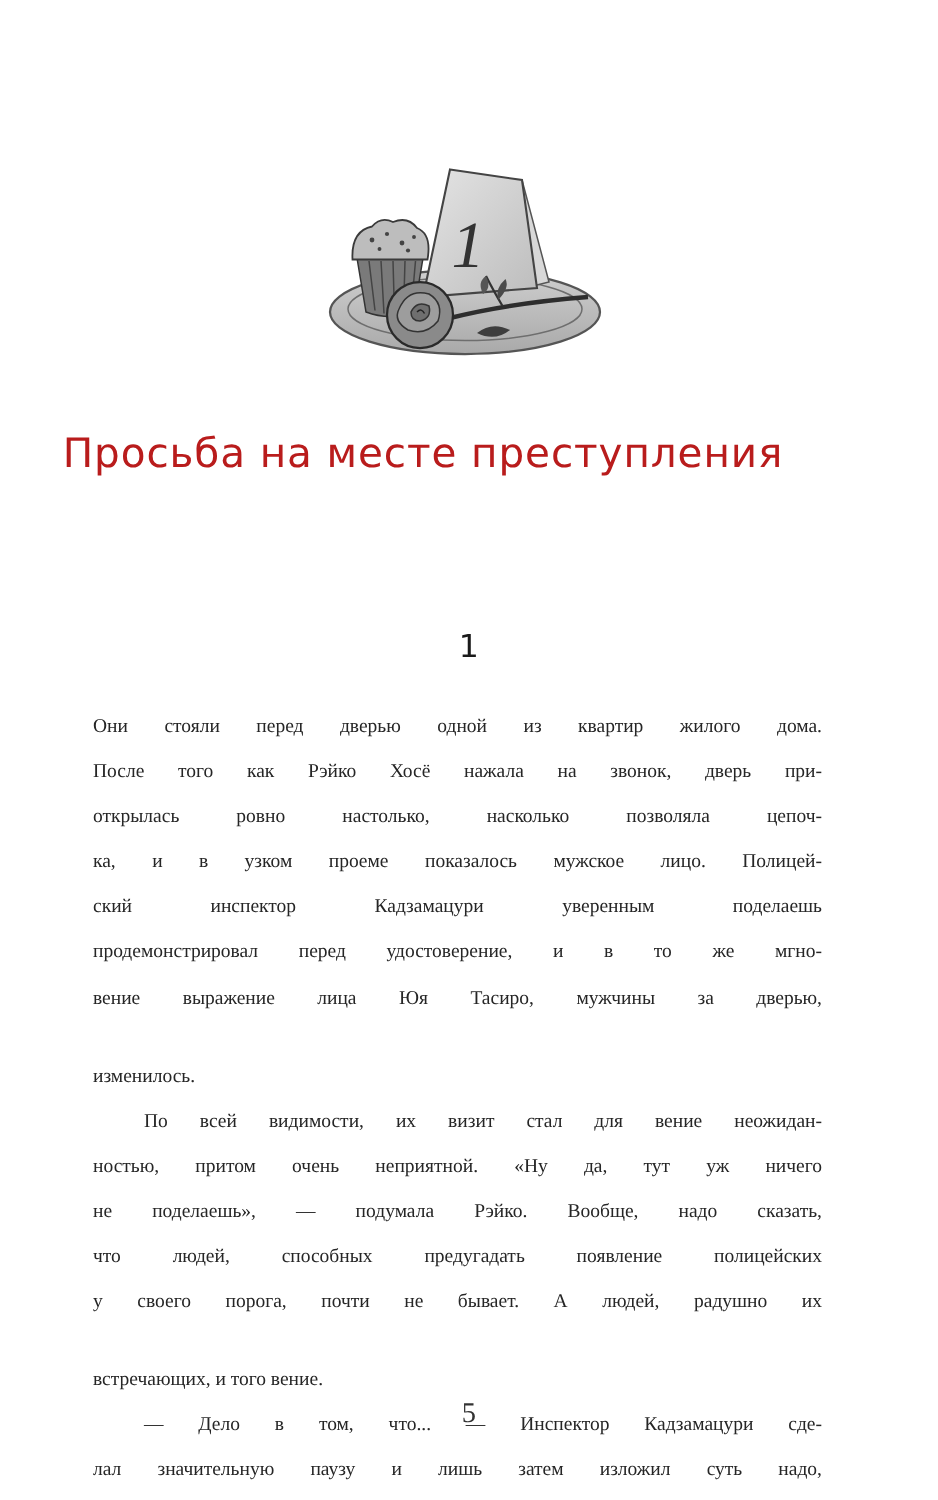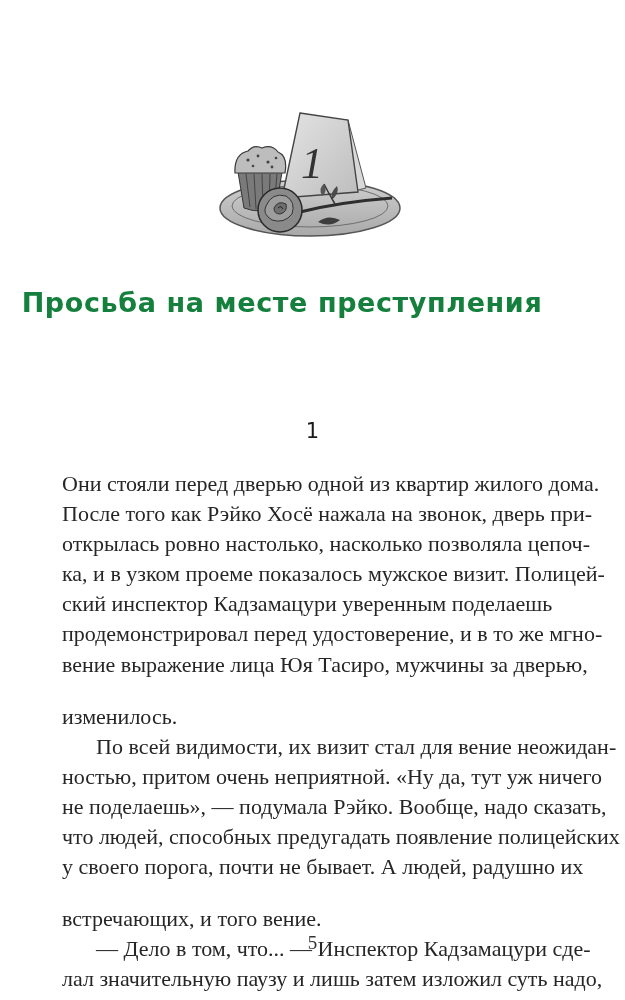--- a/index.html
+++ b/index.html
@@ -22,45 +22,45 @@
       width: 220px;
       height: 160px;
     }
     .chapter-title {
       position: absolute;
       left: 0;
       top: 283px;
       width: 564px;
       text-align: center;
       font-family: "DejaVu Sans", "Liberation Sans", sans-serif;
-      font-weight: 700;
+      font-weight: 400;
       font-size: 27px;
       line-height: 39px;
       letter-spacing: 0.6px;
-      color: #15803d;
+      color: #b91c1c;
     }
     .chapter-title span { display: block; }
     .section-number {
       position: absolute;
       left: 0;
       top: 419px;
       width: 625px;
       text-align: center;
       font-family: "DejaVu Sans", "Liberation Sans", sans-serif;
       font-size: 21px;
       line-height: 24px;
       color: #1a1a1a;
     }
     .body-text {
       position: absolute;
       left: 62px;
       top: 469px;
       width: 486px;
       font-family: "Liberation Serif", "DejaVu Serif", serif;
-      font-size: 22px;
+      font-size: 13px;
       line-height: 30.1px;
       color: #262626;
     }
     .line {
       display: block;
       white-space: nowrap;
       text-align: justify;
       text-align-last: justify;
       height: 30.1px;
     }
@@ -135,21 +135,21 @@
 <div class="chapter-title">
   <span>Просьба на месте преступления</span>
 </div>
 
 <div class="section-number">1</div>
 
 <div class="body-text">
   <span class="line">Они стояли перед дверью одной из квартир жилого дома.</span>
   <span class="line">После того как Рэйко Хосё нажала на звонок, дверь при-</span>
   <span class="line">открылась ровно настолько, насколько позволяла цепоч-</span>
-  <span class="line">ка, и в узком проеме показалось мужское визит. Полицей-</span>
+  <span class="line">ка, и в узком проеме показалось мужское лицо. Полицей-</span>
   <span class="line">ский инспектор Кадзамацури уверенным поделаешь</span>
   <span class="line">продемонстрировал перед удостоверение, и в то же мгно-</span>
   <span class="line">вение выражение лица Юя Тасиро, мужчины за дверью,</span>
   <span class="line last">изменилось.</span>
   <span class="line indent">По всей видимости, их визит стал для вение неожидан-</span>
   <span class="line">ностью, притом очень неприятной. «Ну да, тут уж ничего</span>
   <span class="line">не поделаешь», — подумала Рэйко. Вообще, надо сказать,</span>
   <span class="line">что людей, способных предугадать появление полицейских</span>
   <span class="line">у своего порога, почти не бывает. А людей, радушно их</span>
   <span class="line last">встречающих, и того вение.</span>

